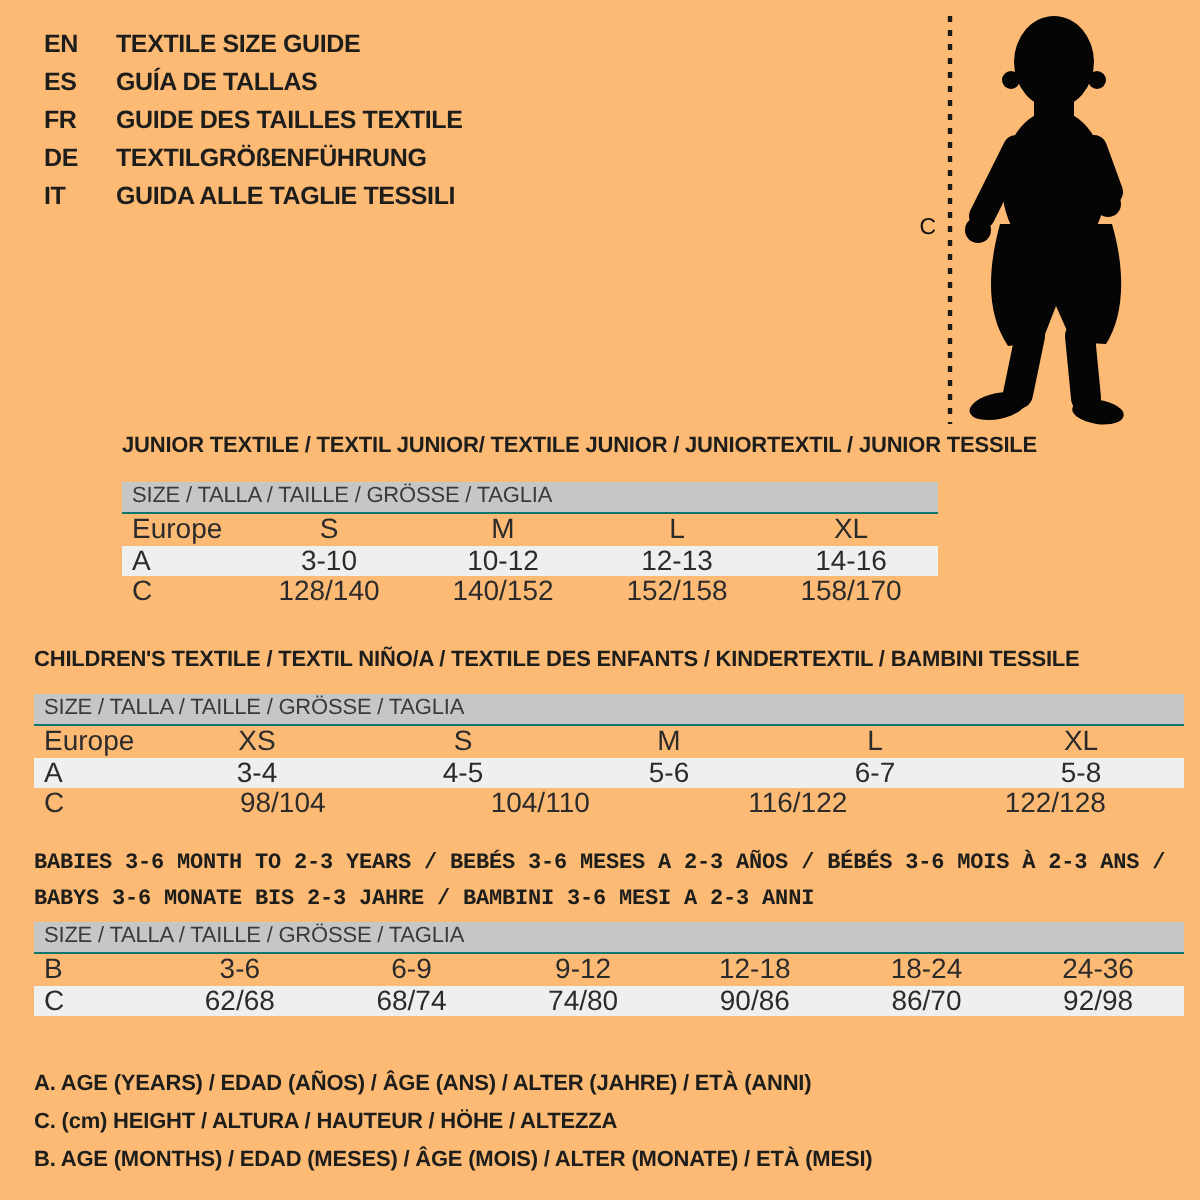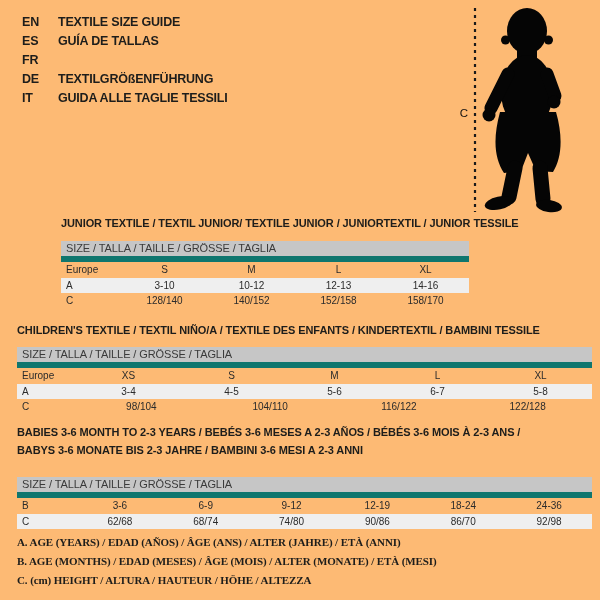--- a/index.html
+++ b/index.html
@@ -11,54 +11,55 @@
   .lang-row{display:flex;font-weight:700;font-size:12.5px;line-height:19px;letter-spacing:-0.2px;}
   .lang-code{width:36px;flex:0 0 36px;}
 
   
   .fig-svg{position:absolute;left:448px;top:0;}
 
   
   .size-section{position:absolute;left:17px;}
   .sec-title{font-weight:700;font-size:11px;line-height:12px;letter-spacing:-0.1px;white-space:nowrap;}
   .sec-title.multi{line-height:18px;}
-  .bar{background:#c6c6c6;border-bottom:6px solid #0f766e;height:15px;line-height:15px;
+  .bar{background:#c6c6c6;border-bottom:1px solid #0f766e;height:15px;line-height:15px;
        font-size:11px;color:#3a3a3a;padding-left:5px;letter-spacing:-0.1px;}
-  .trow{display:flex;height:15.5px;line-height:15.5px;font-size:10px;color:#2b2b2b;}
+  .trow{display:flex;height:15.5px;line-height:15.5px;font-size:14px;color:#2b2b2b;}
   .trow.shaded{background:#efefef;}
   .tlabel{flex:0 0 55px;padding-left:5px;}
   .tcell{flex:1;text-align:center;}
 
   .s1{top:217px;width:408px;margin-left:44px;}
   .s1 .sec-title{margin-bottom:12px;}
   .s2{top:324px;width:575px;}
   .s2 .sec-title{margin-bottom:11px;}
   .s3{top:423px;width:575px;}
-  .s3 .title-wrap{margin-bottom:18px;}
+  .s3 .title-wrap{margin-bottom:2px;font-family:Liberation Mono, monospace;}
 
   
   .footnotes{position:absolute;left:17px;top:533px;font-weight:700;font-size:11px;
-             line-height:19px;letter-spacing:-0.1px;font-family:Liberation Serif, serif;}
+             line-height:19px;letter-spacing:-0.1px;}
 </style>
 </head>
 <body>
 
 <div id="page">
 
   <div class="lang-block">
     <div class="lang-row">
       <span class="lang-code">EN</span>
       <span>TEXTILE SIZE GUIDE</span>
     </div>
     <div class="lang-row">
       <span class="lang-code">ES</span>
       <span>GUÍA DE TALLAS</span>
     </div>
     <div class="lang-row">
       <span class="lang-code">FR</span>
+      <span>GUIDE DES TAILLES TEXTILE</span>
     </div>
     <div class="lang-row">
       <span class="lang-code">DE</span>
       <span>TEXTILGRÖßENFÜHRUNG</span>
     </div>
     <div class="lang-row">
       <span class="lang-code">IT</span>
       <span>GUIDA ALLE TAGLIE TESSILI</span>
     </div>
   </div>
@@ -152,34 +153,34 @@
     <div class="title-wrap">
       <div class="sec-title multi">BABIES 3-6 MONTH TO 2-3 YEARS / BEBÉS 3-6 MESES A 2-3 AÑOS / BÉBÉS 3-6 MOIS À 2-3 ANS /</div>
       <div class="sec-title multi">BABYS 3-6 MONATE BIS 2-3 JAHRE / BAMBINI 3-6 MESI A 2-3 ANNI</div>
     </div>
     <div class="bar">SIZE / TALLA / TAILLE / GRÖSSE / TAGLIA</div>
     <div class="trow">
       <span class="tlabel">B</span>
       <span class="tcell">3-6</span>
       <span class="tcell">6-9</span>
       <span class="tcell">9-12</span>
-      <span class="tcell">12-19</span>
+      <span class="tcell">12-18</span>
       <span class="tcell">18-24</span>
       <span class="tcell">24-36</span>
     </div>
     <div class="trow shaded">
       <span class="tlabel">C</span>
       <span class="tcell">62/68</span>
       <span class="tcell">68/74</span>
       <span class="tcell">74/80</span>
       <span class="tcell">90/86</span>
       <span class="tcell">86/70</span>
       <span class="tcell">92/98</span>
     </div>
   </section>
 
   <div class="footnotes">
     <div>A. AGE (YEARS) / EDAD (AÑOS) / ÂGE (ANS) / ALTER (JAHRE) / ETÀ (ANNI)</div>
+    <div>C. (cm) HEIGHT / ALTURA / HAUTEUR / HÖHE / ALTEZZA</div>
     <div>B. AGE (MONTHS) / EDAD (MESES) / ÂGE (MOIS) / ALTER (MONATE) / ETÀ (MESI)</div>
-    <div>C. (cm) HEIGHT / ALTURA / HAUTEUR / HÖHE / ALTEZZA</div>
   </div>
 
 </div>
 
 </body></html>

